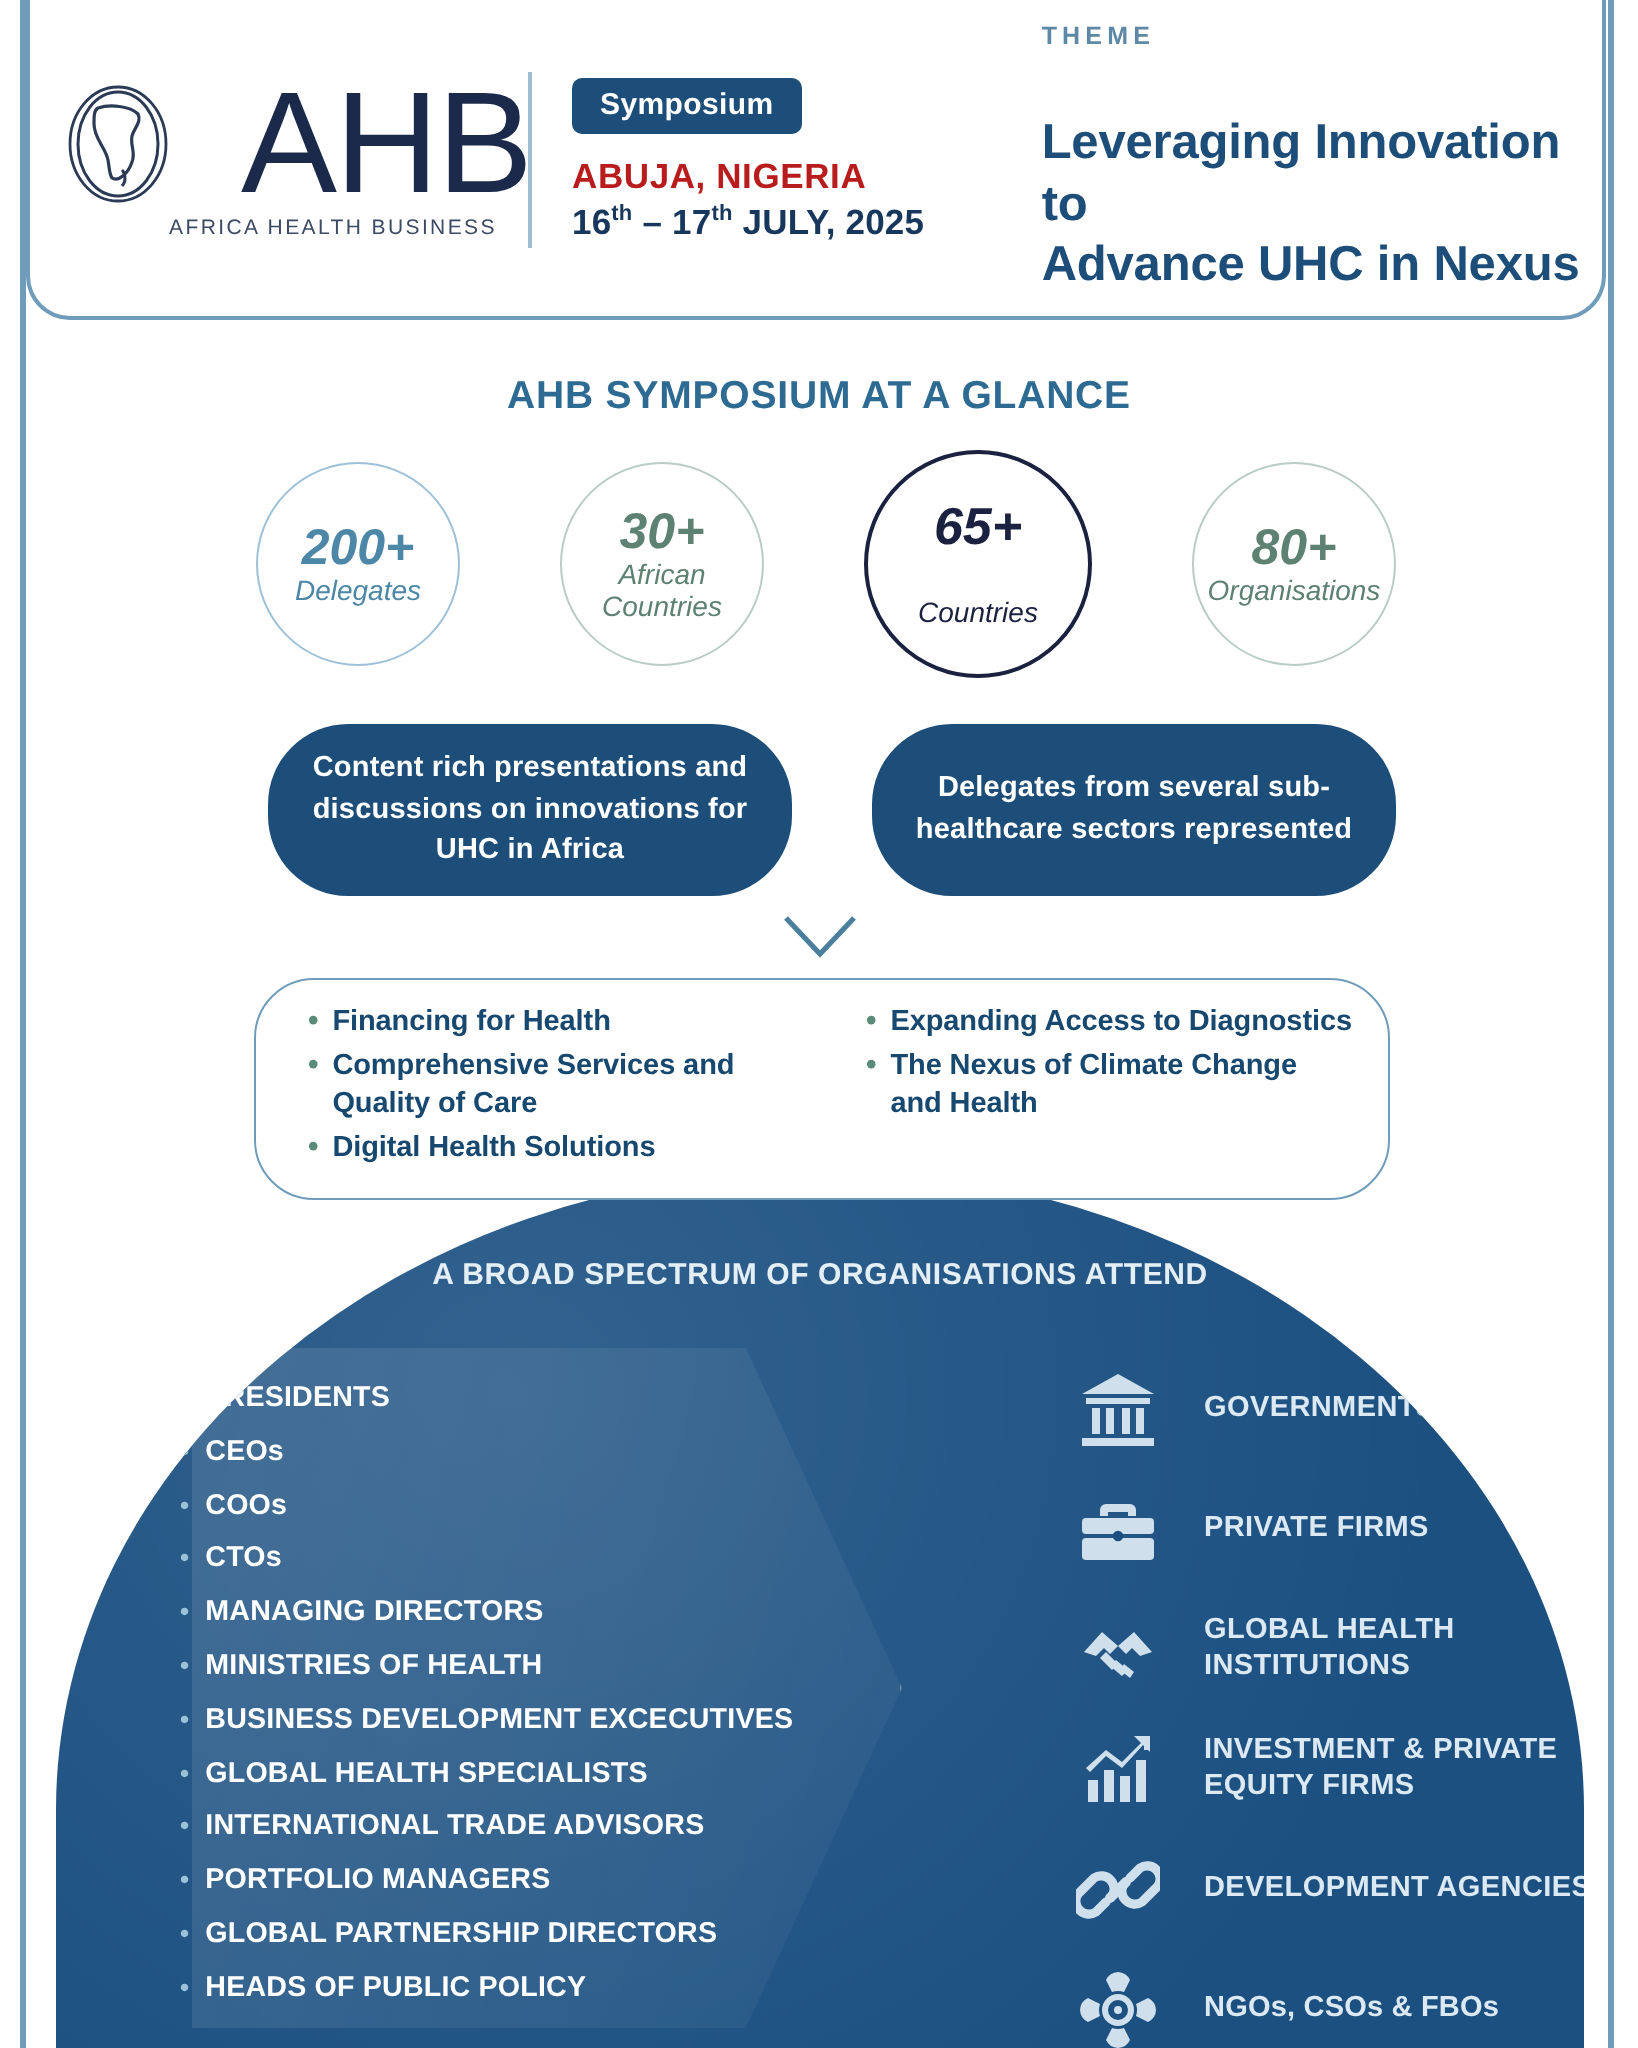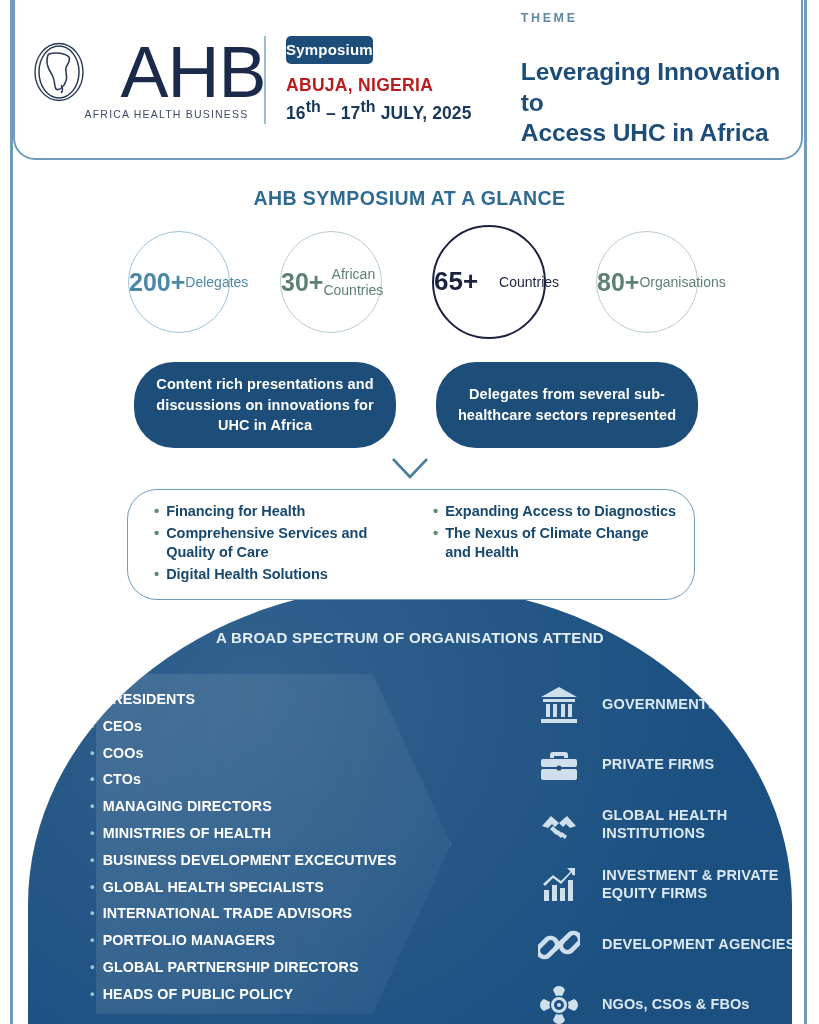--- a/index.html
+++ b/index.html
@@ -63,32 +63,32 @@
     width: 2px; height: 88px; background: #9dbdd2; flex: none;
     margin: 0 20px 0 4px;
   }
 
   
   #symposium-block { width: 205px; }
   #symposium-chip {
     display: inline-block;
     background: #1d4e79; color: #ffffff;
     font-size: 15px; font-weight: bold;
-    padding: 5px 0 6px; border-radius: 5px;
+    padding: 5px 14px 6px; border-radius: 5px;
     letter-spacing: .2px;
   }
   #symposium-city {
     margin-top: 11px; font-size: 17.5px; font-weight: bold;
     color: #b91c1c; letter-spacing: .3px;
   }
   #symposium-dates {
     margin-top: 2px; font-size: 17.5px; font-weight: bold;
     color: #17385c; letter-spacing: .1px; white-space: nowrap;
   }
-  #symposium-dates sup { font-size: 16px; }
+  #symposium-dates sup { font-size: 11px; }
 
   
   #theme-block { padding-left: 36px; }
   #theme-kicker {
     font-size: 12.5px; letter-spacing: 2.6px; font-weight: bold;
     color: #5d89a6; margin-bottom: 6px;
   }
   #theme-title {
     font-size: 24.5px; font-weight: bold; color: #1d4e79;
     line-height: 1.24; letter-spacing: -.1px; margin-top: 32px;
@@ -103,23 +103,23 @@
   }
 
   
   #stats-row {
     position: absolute; left: 128px; top: 221px;
     width: 570px; height: 122px;
     display: flex; justify-content: space-between; align-items: center;
   }
   .stat-circle {
     width: 102px; height: 102px; border-radius: 50%;
-    display: flex; 
-    align-items: center; justify-content: flex-start;
-    background: #ffffff; text-align: center;
+    display: flex; flex-direction: column;
+    align-items: center; justify-content: center;
+    background: #ffffff; text-align: center; font-style: italic;
   }
   .stat-circle.big { width: 114px; height: 114px; gap: 21px; }
   .stat-num { font-size: 25px; font-weight: bold; line-height: 1.05; }
   .stat-circle.big .stat-num { font-size: 26px; }
   .stat-label { font-size: 14px; line-height: 1.12; margin-top: 1px; }
 
   
   #pills-row {
     position: absolute; left: 134px; top: 362px;
     width: 564px; display: flex; justify-content: space-between;
@@ -253,21 +253,21 @@
         <div id="symposium-city">ABUJA, NIGERIA</div>
         <div id="symposium-dates">
           <span>16</span><sup>th</sup><span> – 17</span><sup>th</sup><span> JULY, 2025</span>
         </div>
       </div>
 
       <div id="theme-block">
         <div id="theme-kicker">THEME</div>
         <div id="theme-title">
           <div>Leveraging Innovation to</div>
-          <div>Access UHC in Africa</div>
+          <div>Advance UHC in Nexus</div>
         </div>
       </div>
 
     </div>
   </div>
 
   <div id="glance-title">AHB SYMPOSIUM AT A GLANCE</div>
 
   <div id="stats-row">
       <div class="stat-circle" style="border: 1.6px solid rgb(157, 194, 216);">

